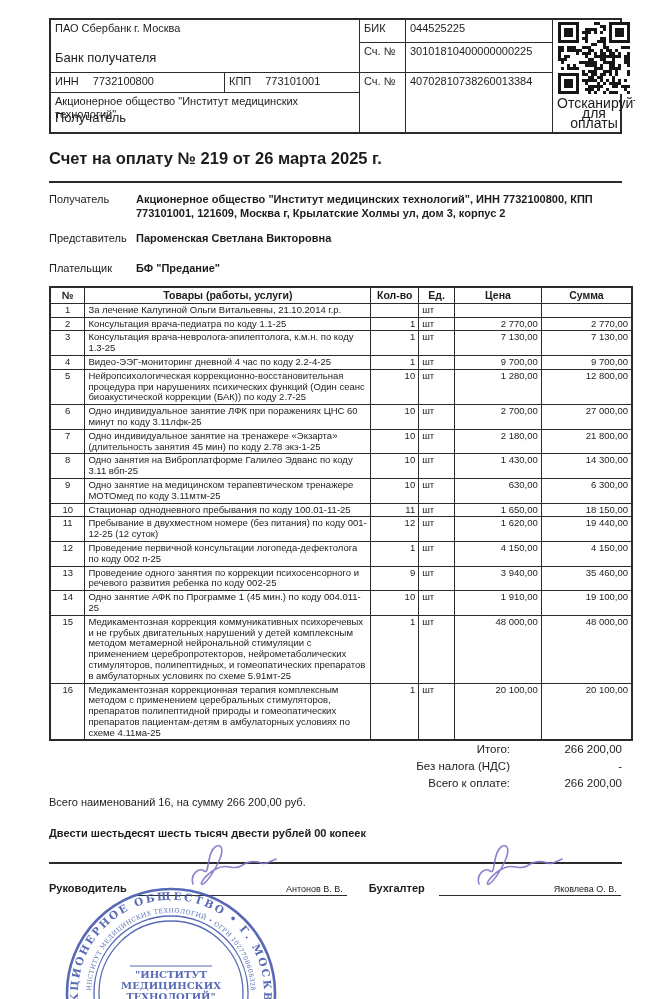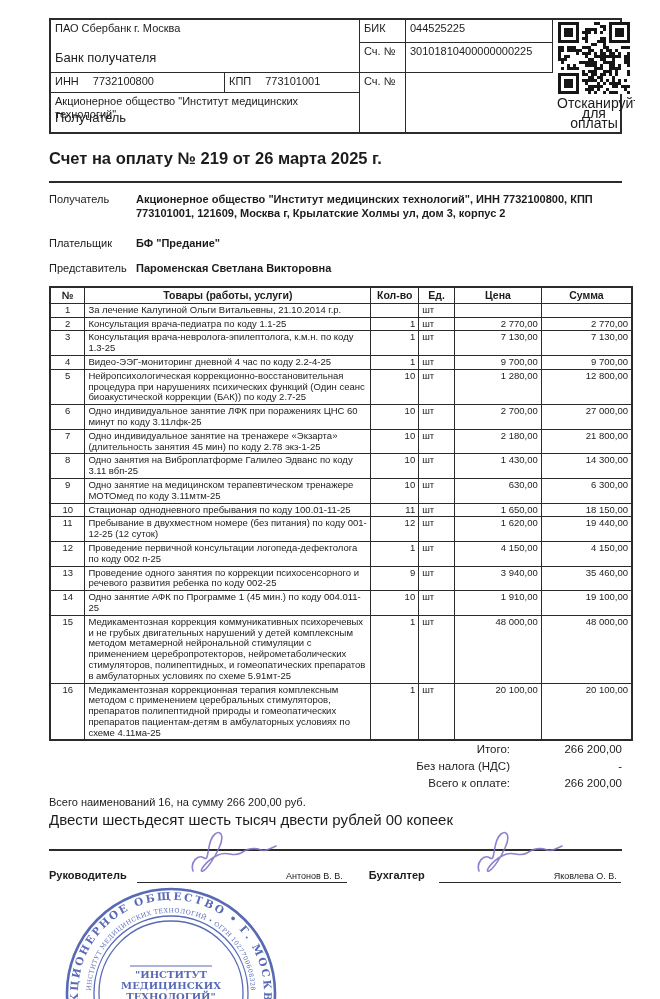--- a/index.html
+++ b/index.html
@@ -59,21 +59,21 @@
   td.c-sum { text-align:right; width:91px; }
 
   
   .totals { margin-top:0; font-size:11.5px; font-weight:normal; }
   .total-row { display:flex; justify-content:flex-end; line-height:17px; }
   .total-label { text-align:right; }
   .total-value { width:112px; text-align:right; }
 
   
   .summary { margin-top:3px; font-size:11px; line-height:14px; }
-  .summary-words { font-weight:normal; font-size:15px; margin-top:4px; }
+  .summary-words { font-weight:bold; font-size:11px; margin-top:17px; }
 
   .rule-sign { margin-top:22px; }
 
   
   .sign-row { margin-top:8px; display:flex; align-items:flex-end; font-size:11px; }
   .sign-label { font-weight:bold; padding-bottom:2px; }
   .sig-line { position:relative; border-bottom:1px solid #2b2b2b; height:24px; }
   .sig-line-1 { width:210px; margin-left:10px; }
   .sig-line-2 { width:182px; margin-left:14px; }
   .sign-gap { width:22px; }
@@ -104,20 +104,21 @@
       </div>
       <div class="cell-recipient">
         <div>Акционерное общество "Институт медицинских технологий"</div>
         <div class="mini-label">Получатель</div>
       </div>
       <div class="cell-bik-l">БИК</div>
       <div class="cell-bik-v">044525225</div>
       <div class="cell-corr-l">Сч. №</div>
       <div class="cell-corr-v">30101810400000000225</div>
       <div class="cell-acc-l">Сч. №</div>
+      <div class="cell-acc-v">40702810738260013384</div>
       <div class="cell-qr">
         <svg id="qr-svg" width="72" height="72" viewBox="0 0 72 72">
             <rect x="0" y="0" width="72" height="72" fill="#ffffff"></rect>
             <rect x="36" y="0" width="3" height="3" fill="#161616"></rect>
             <rect x="39" y="0" width="3" height="3" fill="#161616"></rect>
             <rect x="42" y="3" width="3" height="3" fill="#161616"></rect>
             <rect x="45" y="3" width="3" height="3" fill="#161616"></rect>
             <rect x="27" y="6" width="3" height="3" fill="#161616"></rect>
             <rect x="30" y="6" width="3" height="3" fill="#161616"></rect>
             <rect x="33" y="6" width="3" height="3" fill="#161616"></rect>
@@ -317,27 +318,27 @@
     </div>
 
     <div class="doc-title">Счет на оплату № 219 от 26 марта 2025 г.</div>
     <div class="rule rule-title"></div>
 
     <div class="parties">
       <div class="party-row">
         <div>Получатель</div>
         <div class="party-val">Акционерное общество "Институт медицинских технологий", ИНН 7732100800, КПП 773101001, 121609, Москва г, Крылатские Холмы ул, дом 3, корпус 2</div>
       </div>
+      <div class="party-row">
+        <div>Представитель</div>
+        <div class="party-val">Пароменская Светлана Викторовна</div>
+      </div>
       <div class="party-row last">
         <div>Плательщик</div>
         <div class="party-val">БФ "Предание"</div>
-      </div>
-      <div class="party-row">
-        <div>Представитель</div>
-        <div class="party-val">Пароменская Светлана Викторовна</div>
       </div>
     </div>
 
     <table class="items">
       <thead>
         <tr>
           <th>№</th>
           <th class="h-name">Товары (работы, услуги)</th>
           <th>Кол-во</th>
           <th>Ед.</th>

